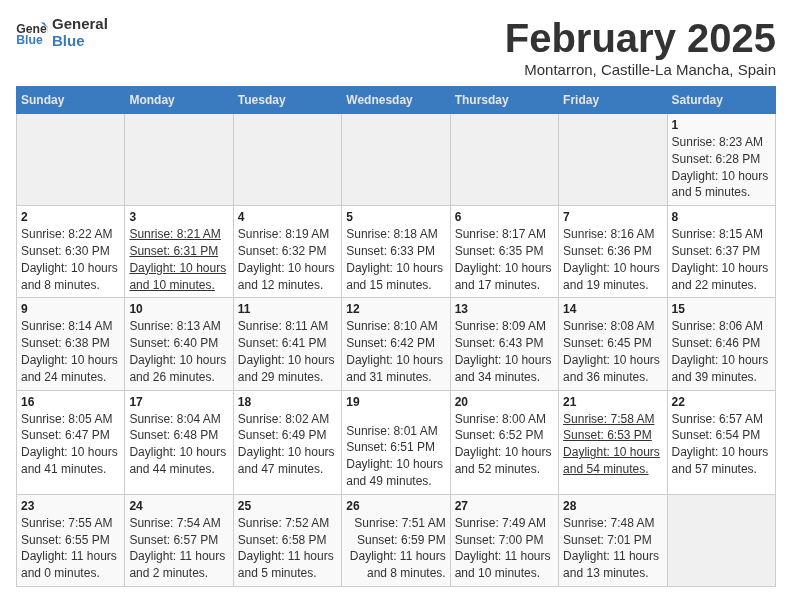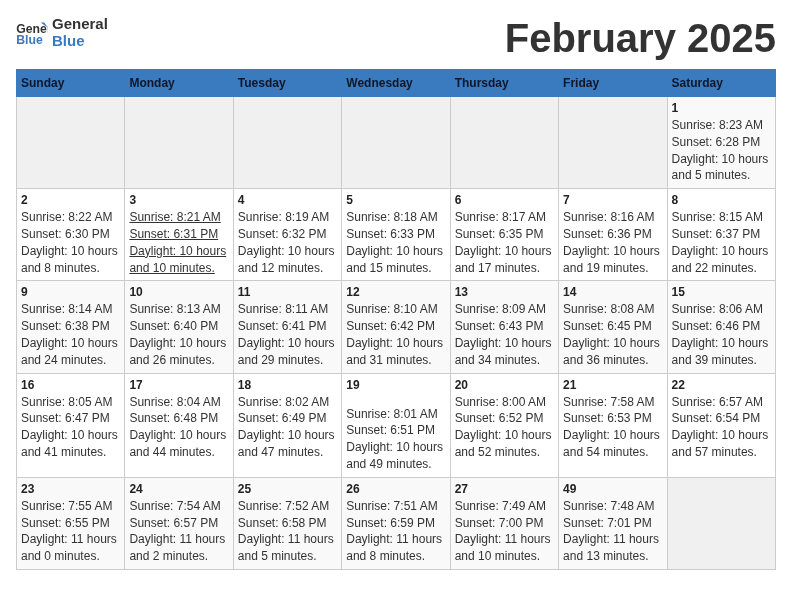--- a/index.html
+++ b/index.html
@@ -37,21 +37,21 @@
       font-size: 15px;
       color: #333;
     }
     table {
       width: 100%;
       border-collapse: collapse;
       font-size: 11px;
     }
     thead tr th {
       background: #3a7abf;
-      color: #0f172a;
+      color: #e5e5e5;
       padding: 6px 4px;
       text-align: left;
       font-size: 12px;
       font-weight: bold;
       border: 1px solid #3a7abf;
     }
     tbody tr td {
       vertical-align: top;
       border: 1px solid #ccc;
       padding: 4px;
@@ -90,20 +90,21 @@
       <text x="0" y="28" font-size="14" font-weight="bold" fill="#3a7abf">Blue</text>
       <polygon points="28,4 36,10 32,4" fill="#3a7abf"></polygon>
     </svg>
     <div style="line-height:1.1;">
       <div style="font-size:15px;font-weight:bold;color:#333;">General</div>
       <div style="font-size:15px;font-weight:bold;color:#3a7abf;">Blue</div>
     </div>
   </div>
   <div class="title-area">
     <div class="month-title">February 2025</div>
+    <div class="location-title">Montarron, Castille-La Mancha, Spain</div>
   </div>
 </div>
 
 <table>
   <thead>
     <tr id="thead-row">
         <th>Sunday</th>
         <th>Monday</th>
         <th>Tuesday</th>
         <th>Wednesday</th>
@@ -261,21 +262,21 @@
         </td>
         <td>
           <div class="day-num">20</div>
           <div class="day-info" style="white-space: pre-line;">Sunrise: 8:00 AM
 Sunset: 6:52 PM
 Daylight: 10 hours
 and 52 minutes.</div>
         </td>
         <td>
           <div class="day-num">21</div>
-          <div class="day-info" style="white-space: pre-line;">Sunrise: 7:58 AM
+          <div class="day-info" style="white-space: pre-line; text-decoration: underline;">Sunrise: 7:58 AM
 Sunset: 6:53 PM
 Daylight: 10 hours
 and 54 minutes.</div>
         </td>
         <td>
           <div class="day-num">22</div>
           <div class="day-info" style="white-space: pre-line;">Sunrise: 6:57 AM
 Sunset: 6:54 PM
 Daylight: 10 hours
 and 57 minutes.</div>
@@ -298,34 +299,34 @@
         </td>
         <td>
           <div class="day-num">25</div>
           <div class="day-info" style="white-space: pre-line;">Sunrise: 7:52 AM
 Sunset: 6:58 PM
 Daylight: 11 hours
 and 5 minutes.</div>
         </td>
         <td>
           <div class="day-num">26</div>
-          <div class="day-info" style="white-space: pre-line;">Sunrise: 7:51 AM
+          <div class="day-info" style="white-space: pre-line; text-align: right;">Sunrise: 7:51 AM
 Sunset: 6:59 PM
 Daylight: 11 hours
 and 8 minutes.</div>
         </td>
         <td>
           <div class="day-num">27</div>
           <div class="day-info" style="white-space: pre-line;">Sunrise: 7:49 AM
 Sunset: 7:00 PM
 Daylight: 11 hours
 and 10 minutes.</div>
         </td>
         <td>
-          <div class="day-num">49</div>
+          <div class="day-num">28</div>
           <div class="day-info" style="white-space: pre-line;">Sunrise: 7:48 AM
 Sunset: 7:01 PM
 Daylight: 11 hours
 and 13 minutes.</div>
         </td>
         <td class="empty-cell"></td>
       </tr>
     </tbody>
 </table>
 

